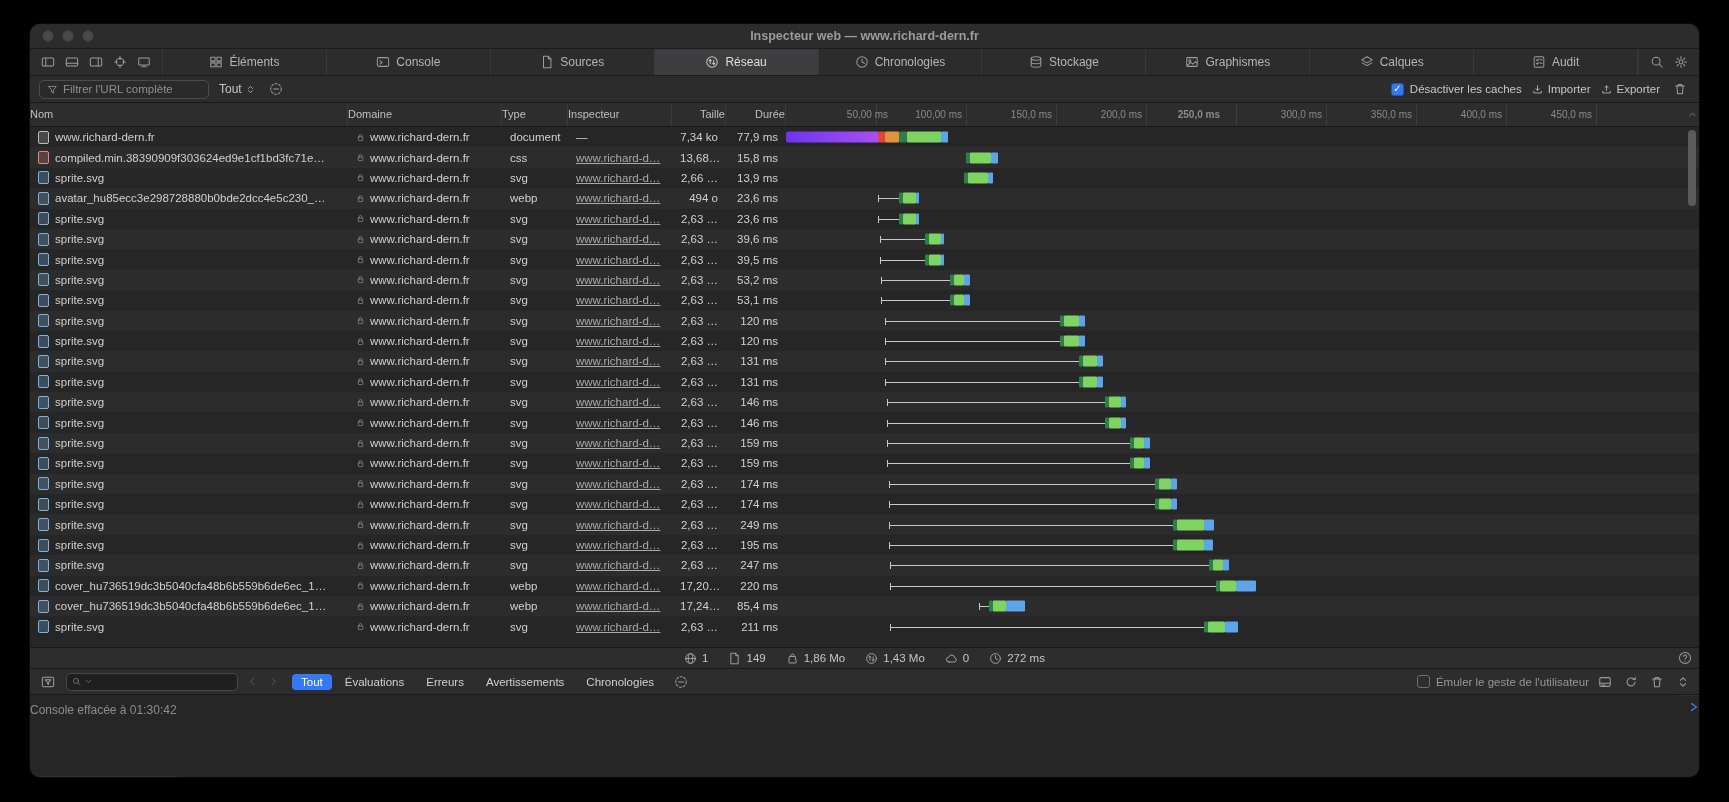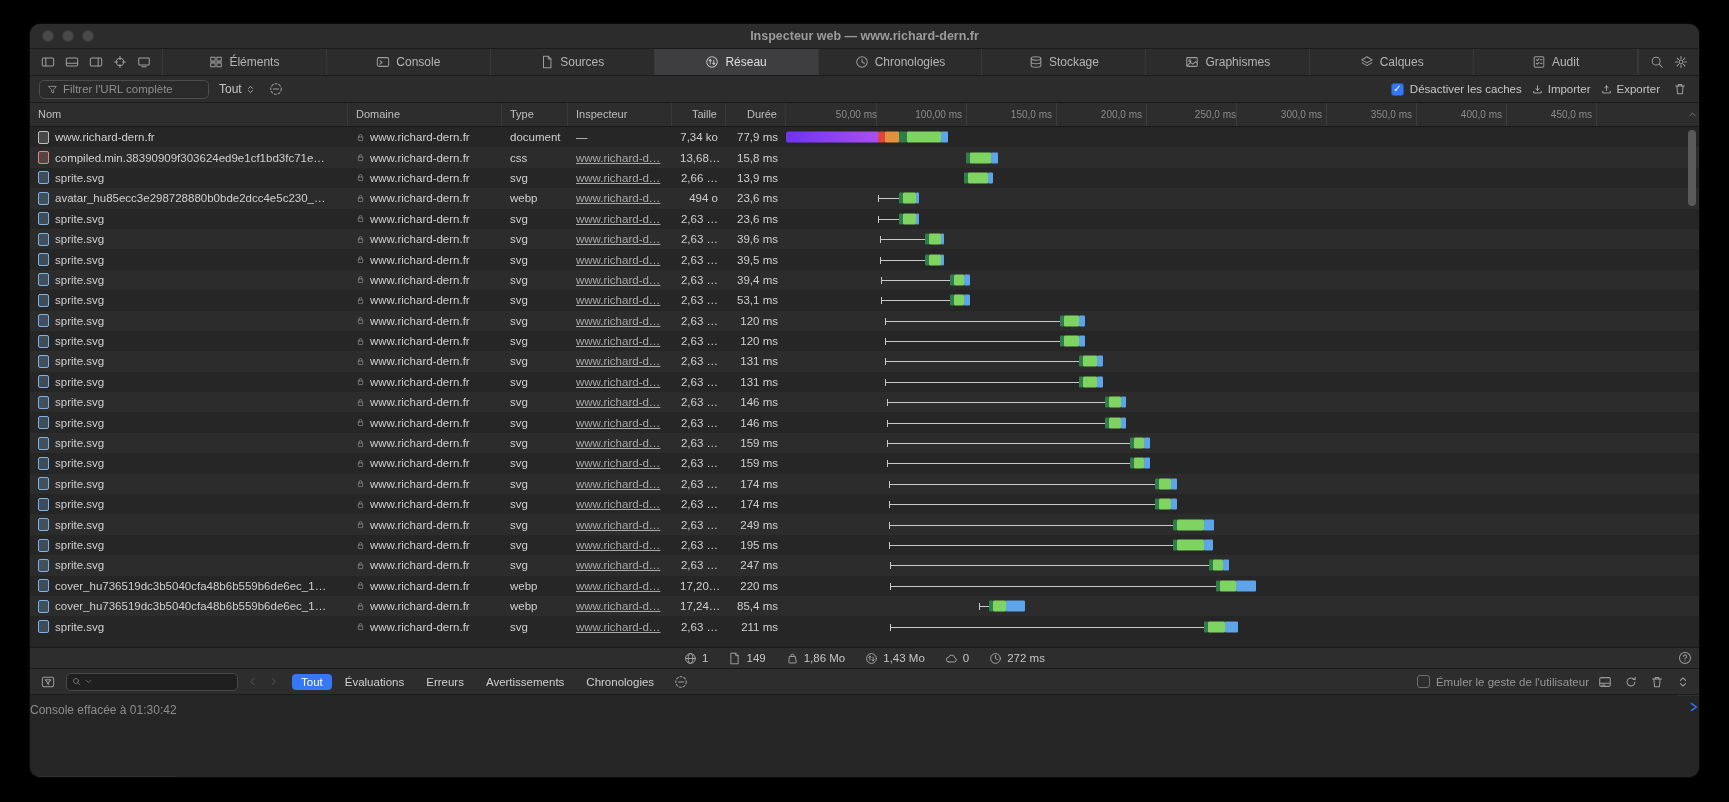--- a/index.html
+++ b/index.html
@@ -49,21 +49,21 @@
     color:#fff; display:flex; align-items:center; justify-content:center; font-size:10px; line-height:1; }
   .chk::after { content:"✓"; }
   .chk.off { background:transparent; border:1px solid #6d6d6d; }
   .chk.off::after { content:""; }
   .txtbtn { display:flex; align-items:center; gap:5px; color:#c4c4c4; font-size:11.5px;
     background:none; border:none; cursor:default; font-family:"Liberation Sans", sans-serif; }
 
   
   .grid-cols { display:grid; grid-template-columns:318px 154px 66px 104px 54px 60px 1fr 14px; }
   .thead { height:24px; background:#2d2d2d; border-bottom:1px solid #191919; font-size:11px; color:#bfbfbf; flex:none; }
-  .thead .hc { line-height:23px; padding:0 8px; border-right:1px solid #3a3a3a; overflow:hidden; white-space:nowrap; }
+  .thead .hc { line-height:23px; padding:0 0; border-right:1px solid #3a3a3a; overflow:hidden; white-space:nowrap; }
   .thead .hc.r { text-align:right; }
   .tl-head { position:relative; overflow:hidden; border-right:none !important; }
   .tickline { position:absolute; top:0; bottom:0; width:1px; background:#3d3d3d; }
   .ticklabel { position:absolute; top:0; width:76px; line-height:23px; text-align:right;
     color:#8b8b8b; font-size:10px; white-space:nowrap; }
   .corner { display:flex; align-items:center; justify-content:center; color:#8a8a8a; }
 
   .rows-wrap { height:520px; position:relative; background:#262626; overflow:hidden; flex:none; }
   .nrow { height:20.4px; align-items:center; font-size:11.5px; color:#d0d0d0; }
   .nrow.alt { background:#2c2c2d; }
@@ -354,29 +354,29 @@
 
   <div class="thead grid-cols">
     <div class="hc">Nom</div>
     <div class="hc">Domaine</div>
     <div class="hc">Type</div>
     <div class="hc">Inspecteur</div>
     <div class="hc r">Taille</div>
     <div class="hc r">Durée</div>
     <div class="hc tl-head">
         <div class="tickline" style="left: 90px;"></div>
-        <div class="ticklabel" style="left: 15px;">50,00 ms</div>
+        <div class="ticklabel" style="left: 26px;">50,00 ms</div>
         <div class="tickline" style="left: 180px;"></div>
         <div class="ticklabel" style="left: 100px;">100,00 ms</div>
         <div class="tickline" style="left: 270px;"></div>
         <div class="ticklabel" style="left: 190px;">150,0 ms</div>
         <div class="tickline" style="left: 360px;"></div>
         <div class="ticklabel" style="left: 280px;">200,0 ms</div>
         <div class="tickline" style="left: 450px;"></div>
-        <div class="ticklabel" style="left: 374px;">250,0 ms</div>
+        <div class="ticklabel" style="left: 358px; font-weight: bold;">250,0 ms</div>
         <div class="tickline" style="left: 540px;"></div>
         <div class="ticklabel" style="left: 460px;">300,0 ms</div>
         <div class="tickline" style="left: 630px;"></div>
         <div class="ticklabel" style="left: 550px;">350,0 ms</div>
         <div class="tickline" style="left: 720px;"></div>
         <div class="ticklabel" style="left: 640px;">400,0 ms</div>
         <div class="tickline" style="left: 810px;"></div>
         <div class="ticklabel" style="left: 730px;">450,0 ms</div>
       </div>
     <div class="corner">
@@ -582,21 +582,21 @@
             <svg viewBox="0 0 16 16">
               <rect x="4" y="7" width="8" height="6.5" rx="1"></rect>
               <path d="M5.5 7 V5.2 a2.5 2.5 0 0 1 5 0 V7"></path>
             </svg>
           </span>
       <span class="dtext">www.richard-dern.fr</span>
     </div>
     <div class="c type-c">svg</div>
     <div class="c init-c"><span class="link">www.richard-d…</span></div>
     <div class="c size-c">2,63 …</div>
-    <div class="c dur-c">39,4 ms</div>
+    <div class="c dur-c">53,2 ms</div>
     <div class="c wf">
           <div class="wline" style="left: 95.4px; width: 68.4px;"></div>
           <div class="seg greendark" style="left: 163.8px; width: 3.96px;"></div>
           <div class="seg green" style="left: 167.76px; width: 10.44px;"></div>
           <div class="seg blue" style="left: 178.2px; width: 5.4px;"></div>
         </div>
     <div class="c"></div>
   </div>
       <div class="nrow grid-cols">
     <div class="c name-c">

